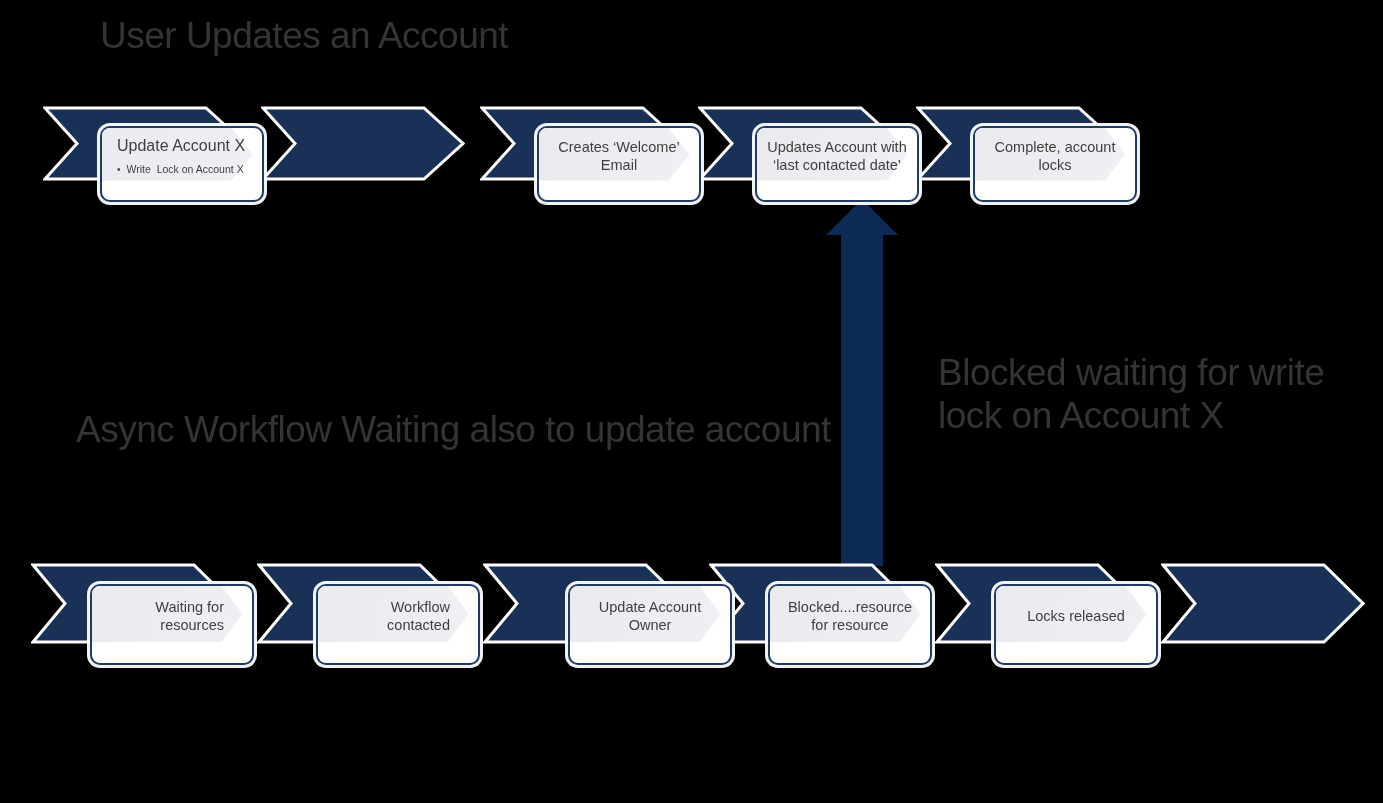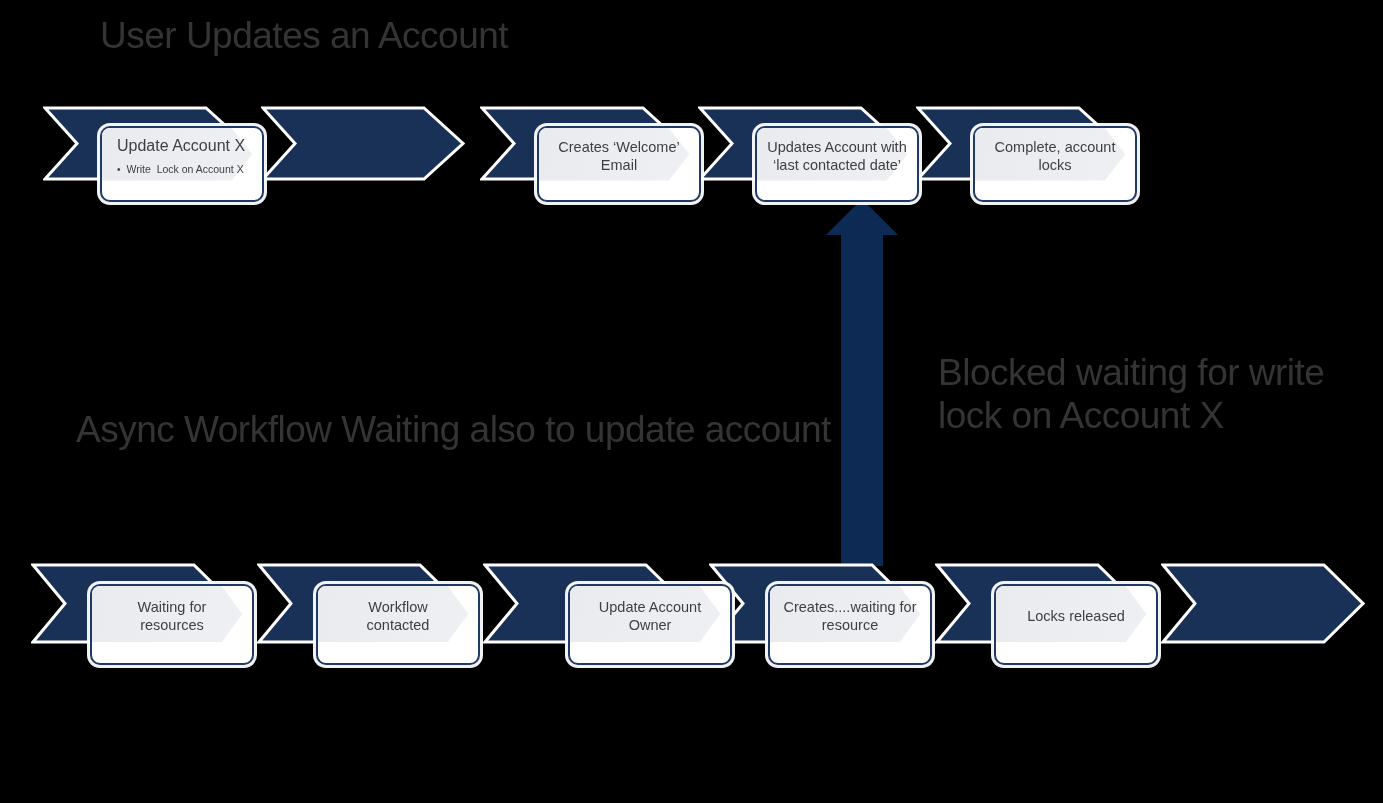--- a/index.html
+++ b/index.html
@@ -23,21 +23,21 @@
        box-shadow:0 0 0 3px rgba(255,255,255,0.95);}
   .box.t{top:126px;height:72px;}
   .box.b{top:584px;height:77px;}
   .shade{position:absolute;left:0;top:0;width:100%;height:73%;
          background:linear-gradient(100deg,var(--box-shade,#e9ebef) 0%,#eef0f3 100%);
          clip-path:polygon(0 0,81% 0,94% 50%,81% 100%,0 100%);
          border-radius:8px 0 0 0;}
   .label{position:absolute;left:8px;right:8px;top:0;height:80%;
          display:flex;align-items:center;justify-content:center;text-align:center;
          color:var(--box-text,#3f3f3f);font-size:14.5px;line-height:1.22;}
-  .box.narrow .label{left:28px;right:28px;}
+  .box.narrow .label{left:28px;right:28px;text-align:right;}
   .box1-content{position:absolute;left:15px;top:9px;right:4px;color:var(--box-text,#3f3f3f);}
   .box1-title{font-size:16px;margin:0 4px 8px 0;}
   .box1-bullet{font-size:10.5px;display:flex;gap:6px;align-items:flex-start;}
   .box1-bullet .dot{font-size:10px;line-height:1.3;}
   .box1-bullet .bullet-text{white-space:pre-wrap;}
 </style>
 </head>
 <body>
 
 <div class="canvas">
@@ -124,21 +124,21 @@
     <div class="label">Workflow contacted</div>
   </div>
 
   <div class="box b" style="left:568px">
     <div class="shade"></div>
     <div class="label">Update Account Owner</div>
   </div>
 
   <div class="box b" style="left:768px">
     <div class="shade"></div>
-    <div class="label">Creates....waiting for resource</div>
+    <div class="label">Blocked....resource for resource</div>
   </div>
 
   <div class="box b" style="left:994px">
     <div class="shade"></div>
     <div class="label">Locks released</div>
   </div>
 
 
 </div>
 

